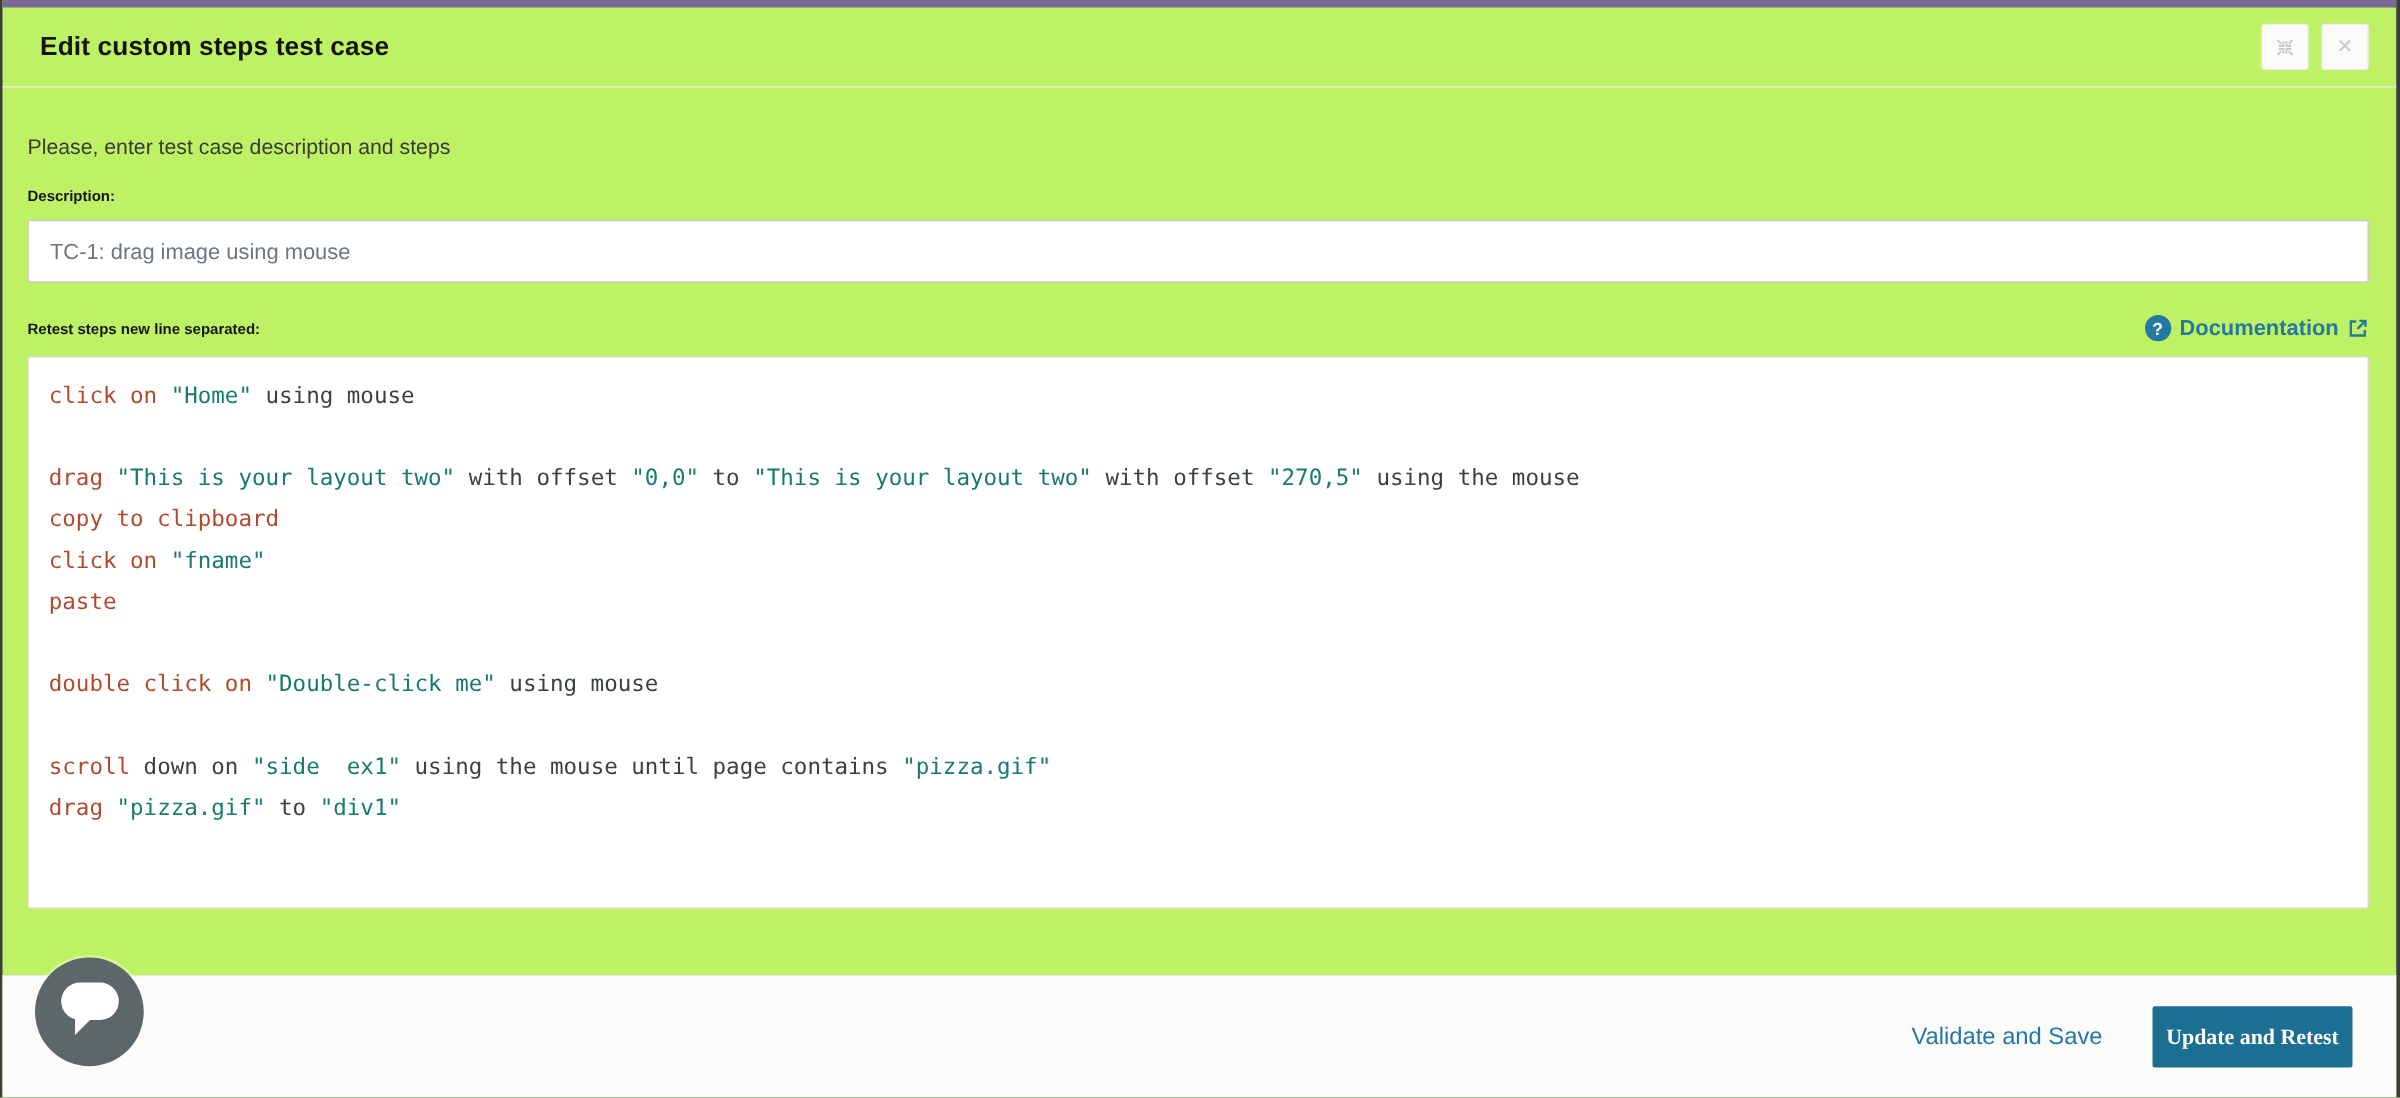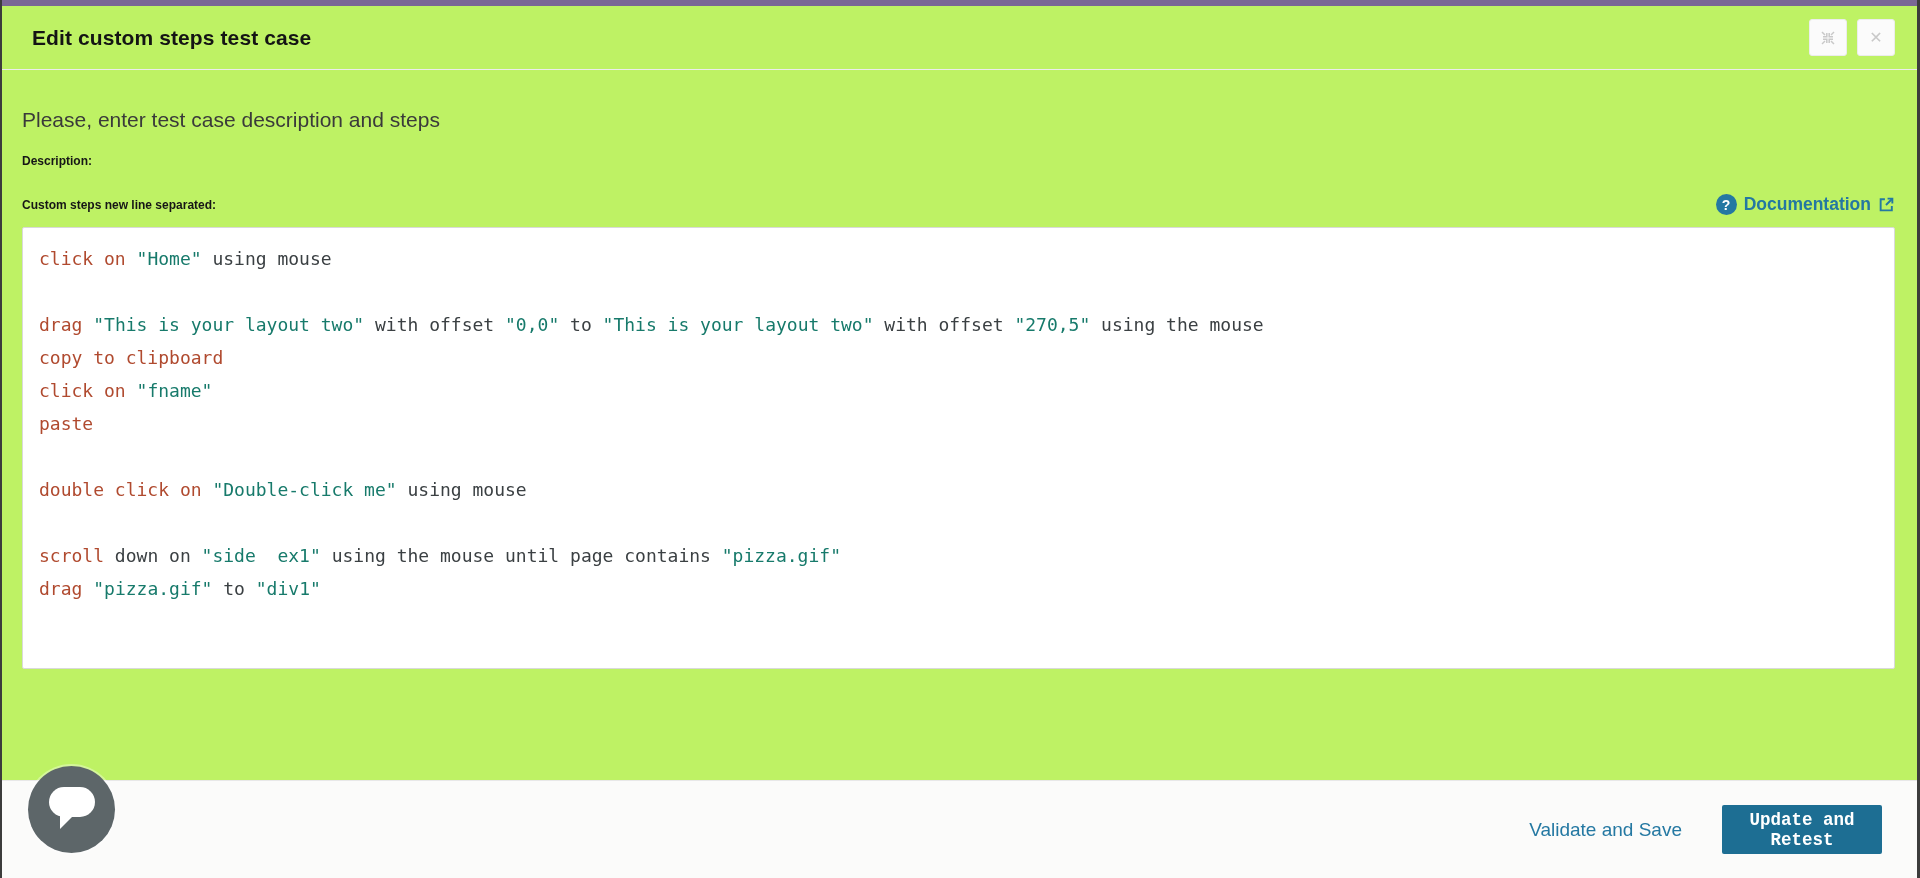--- a/index.html
+++ b/index.html
@@ -28,21 +28,21 @@
   .header-actions { margin-left: auto; display: flex; gap: 10px; }
   .icon-btn {
     width: 38px; height: 37px;
     background: #fbfbfb; border: 1px solid #ececec; border-radius: 3px;
     display: flex; align-items: center; justify-content: center;
     cursor: pointer; color: #c9c9c9; font-size: 16px; line-height: 1;
   }
   .icon-btn svg { display: block; }
   
   .modal-body { padding: 22px 22px 0 20px; flex: 1 1 auto; }
-  .intro-text { font-size: 21px; color: #3a3a3a; margin: 16px 0 0 0; }
+  .intro-text { font-size: 17px; color: #3a3a3a; margin: 16px 0 0 0; }
   .field-label { font-size: 12px; font-weight: 700; color: #161616; margin-top: 22px; }
   .description-input {
     margin-top: 12px; width: 100%; height: 50px;
     border: 1px solid #c8c8c8; border-radius: 2px; background: #fff;
     font-family: "Liberation Sans", sans-serif;
     font-size: 17.5px; color: #6d757d; padding: 0 17px; outline: none;
   }
   .steps-label-row {
     margin-top: 26px; display: flex; align-items: center; justify-content: space-between;
   }
@@ -78,21 +78,21 @@
     display: flex; align-items: center; justify-content: flex-end;
     padding-right: 35px; gap: 40px;
   }
   .link-btn {
     background: none; border: none; color: var(--accent, #2478a2);
     font-family: Liberation Sans, sans-serif; font-size: 19px; cursor: pointer;
   }
   .primary-btn {
     background: var(--primary-btn-bg, #1d6e93); color: var(--primary-btn-text, #fff);
     border: none; border-radius: 2px;
-    font-family: Liberation Mono, monospace; font-size: 17.5px; font-weight: 600;
+    font-family: Liberation Serif, serif; font-size: 17.5px; font-weight: 600;
     width: 160px; height: 49px; cursor: pointer;
   }
   
   .chat-widget {
     position: absolute; left: 26px; bottom: 25px;
     width: 87px; height: 87px; border-radius: 50%;
     background: #5d6669; cursor: pointer; z-index: 5;
     display: flex; align-items: center; justify-content: center;
     box-shadow: 0 0 0 2px rgba(255,255,255,.35);
   }
@@ -122,23 +122,24 @@
       <div class="icon-btn">
         <span>✕</span>
       </div>
     </div>
   </div>
 
   <div class="modal-body">
     <div class="intro-text">Please, enter test case description and steps</div>
 
     <div class="field-label">Description:</div>
+    <input class="description-input" type="text" value="TC-1: drag image using mouse" style="">
 
     <div class="steps-label-row">
-      <div class="field-label" style="margin-top:0;">Custom steps new line separated:</div>
+      <div class="field-label" style="margin-top:0;">Retest steps new line separated:</div>
       <a class="doc-link">
         <span class="help-badge">?</span>
         <span>Documentation</span>
         <span class="ext-icon">
           <svg width="17" height="17" viewBox="0 0 16 16" fill="none" stroke="#2478a2" stroke-width="1.8">
             <path d="M13 9.5 V13.5 H2.5 V3 H6.5"></path>
             <path d="M9 2.5 H13.5 V7"></path>
             <path d="M13.2 2.8 L7.5 8.5"></path>
           </svg>
         </span>

